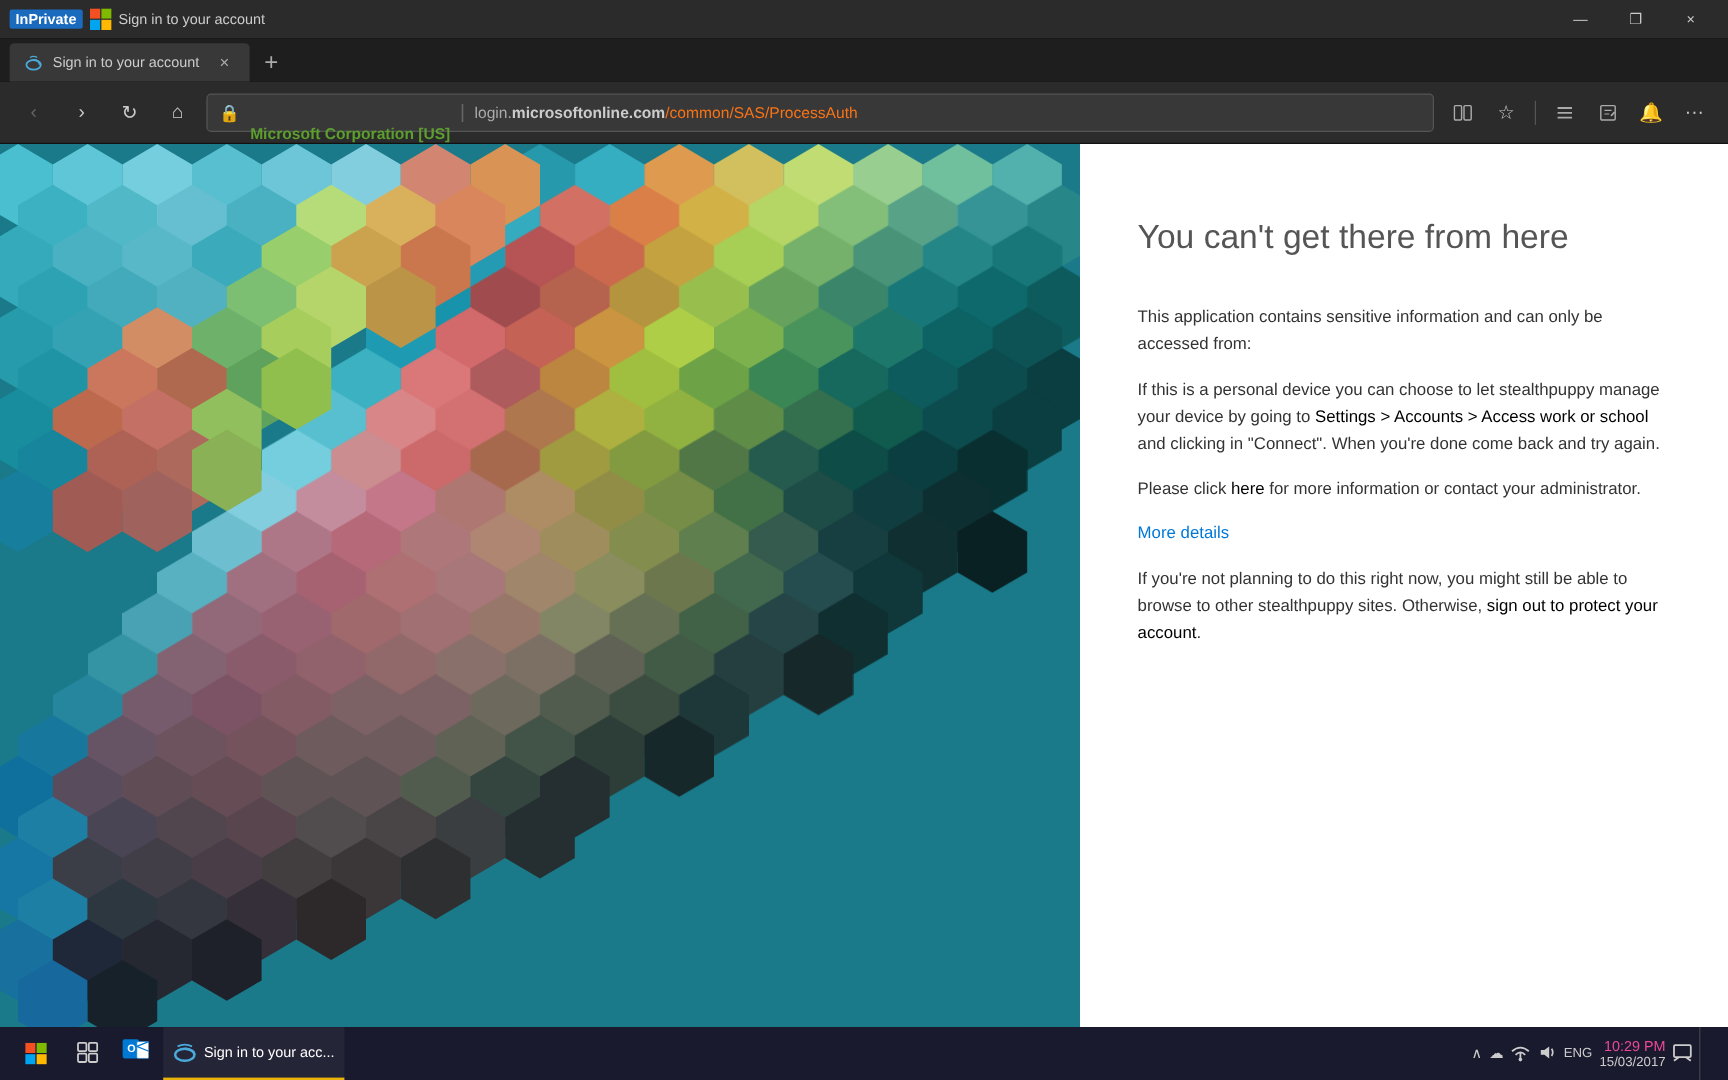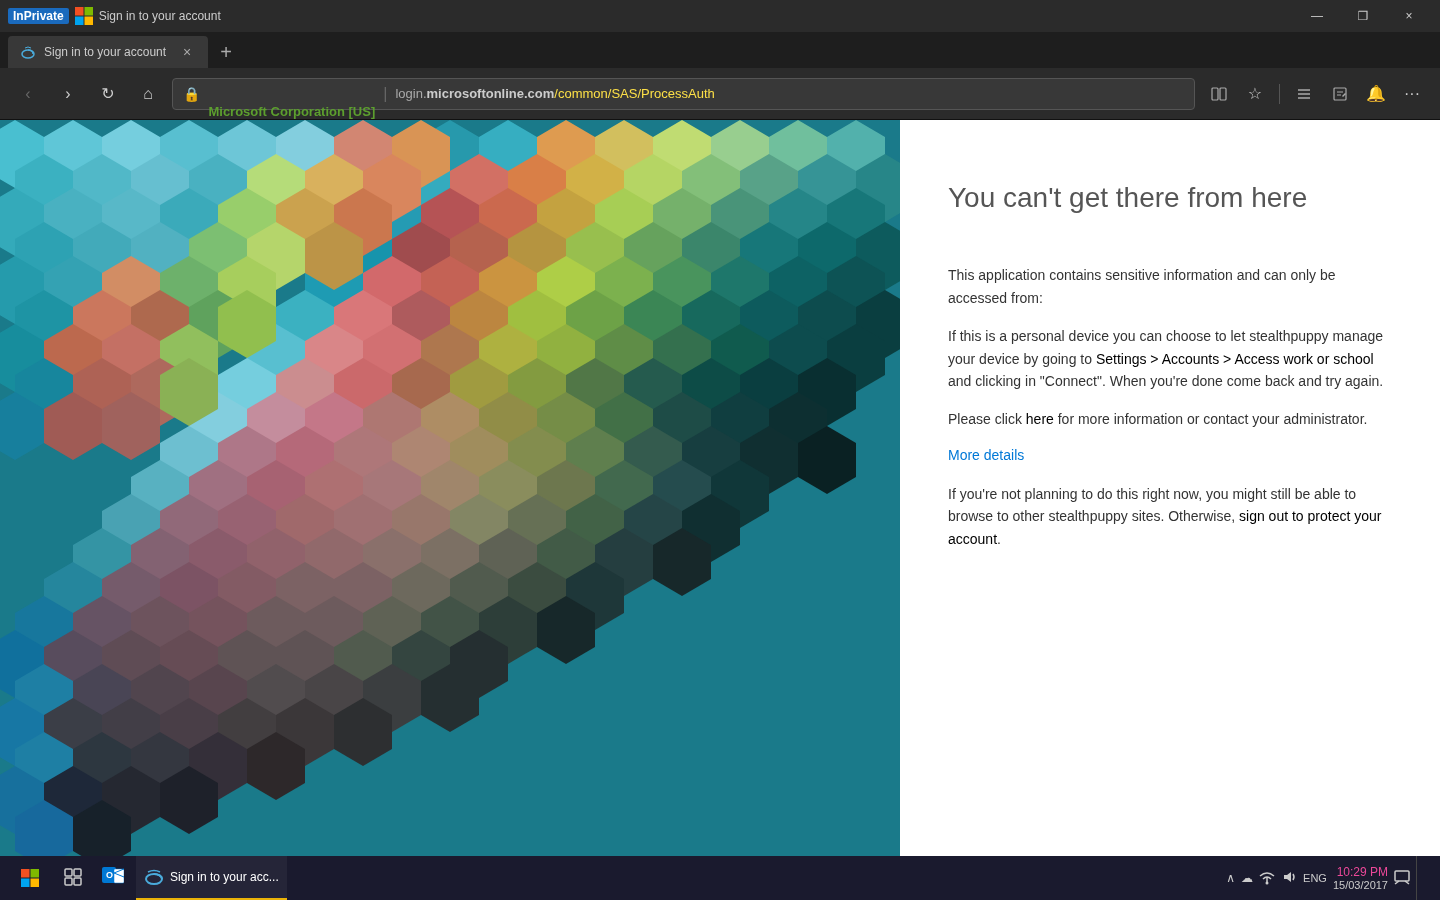--- a/index.html
+++ b/index.html
@@ -115,21 +115,21 @@
       width: 540px;
       height: 736px;
       background: white;
       padding: 60px 48px 40px;
       overflow-y: auto;
     }
     .page-title {
       font-size: 28px;
       font-weight: 300;
       color: #555;
-      margin-bottom: 48px;
+      margin-bottom: 36px;
       line-height: 1.3;
     }
     .paragraph { font-size: 14px; color: #333; line-height: 1.6; margin-bottom: 16px; }
     .bullet-list { margin: 8px 0 16px 16px; }
     .bullet-list li { font-size: 14px; color: #333; line-height: 1.6; list-style: disc; margin-left: 8px; }
     .link { color: #000000; text-decoration: none; cursor: pointer; }
     .more-details { color: #0078d7; font-size: 14px; cursor: pointer; margin-bottom: 20px; display: block; }
 
     
     .taskbar {
@@ -212,21 +212,21 @@
 <div class="address-bar">
   <button class="nav-btn disabled">‹</button>
   <button class="nav-btn">›</button>
   <button class="nav-btn">↻</button>
   <button class="nav-btn">⌂</button>
   <div class="url-bar">
     <span class="url-lock">🔒</span>
     <span class="url-site">Microsoft Corporation [US]</span>
     <span style="color:#666;">|</span>
     <span style="color:#ccc;font-size:13px;">
-      <span style="color:#aaa;">login.</span><span style="color:#ccc;font-weight:600;">microsoftonline.com</span><span style="color:#fde047;">/common/SAS/ProcessAuth</span>
+      <span style="color:#aaa;">login.</span><span style="color:#ccc;font-weight:600;">microsoftonline.com</span><span style="color:#f97316;">/common/SAS/ProcessAuth</span>
     </span>
   </div>
   <div class="toolbar-icons">
     <button class="toolbar-icon-btn">
       <svg width="16" height="16" viewBox="0 0 16 16">
         <rect x="1" y="2" width="6" height="12" rx="1" fill="none" stroke="#aaa" stroke-width="1.2"></rect>
         <rect x="9" y="2" width="6" height="12" rx="1" fill="none" stroke="#aaa" stroke-width="1.2"></rect>
       </svg>
     </button>
     <button class="toolbar-icon-btn">☆</button>

